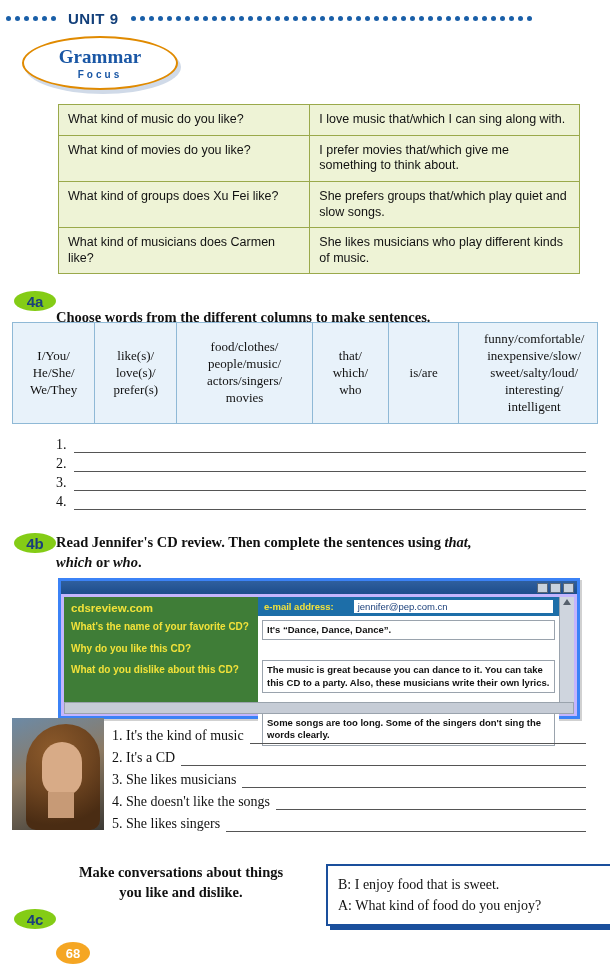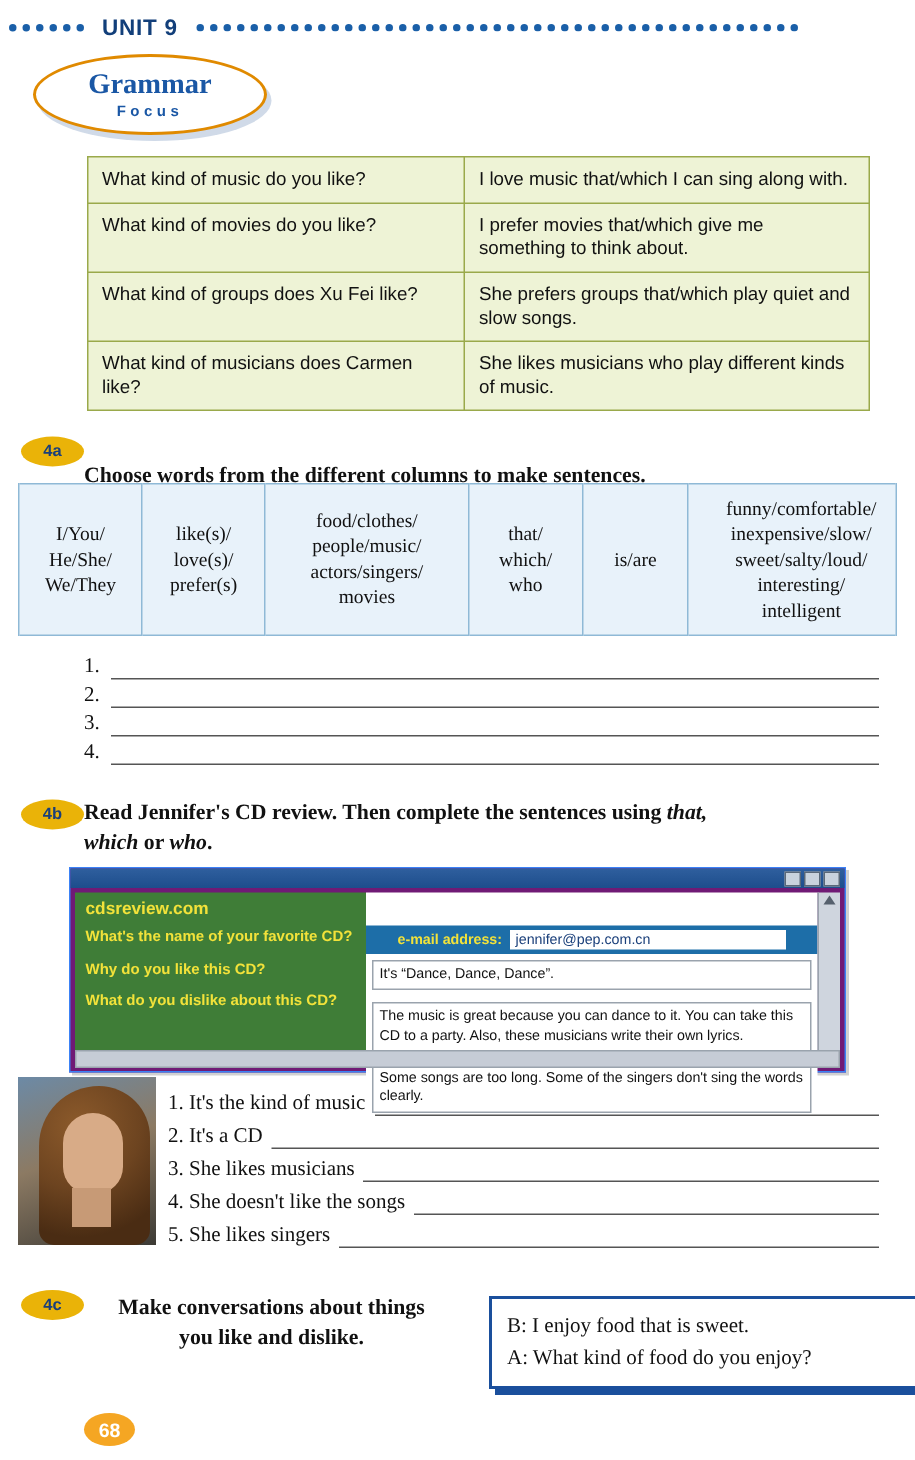--- a/index.html
+++ b/index.html
@@ -109,25 +109,25 @@
   }
   .grammar-table td.q { width: 250px; }
   .grammar-table td.a { width: 270px; }
 
   
   .task-num {
     position: absolute;
     width: 42px;
     height: 20px;
     border-radius: 50%;
-    background: #eab308;
+    background: #84cc16;
     color: #1a3f7a;
     font-family: "Liberation Sans", sans-serif;
     font-weight: bold;
-    font-size: 11px;
+    font-size: 15px;
     display: flex;
     align-items: center;
     justify-content: center;
   }
   .task-heading {
     position: absolute;
     font-family: "Liberation Serif", serif;
     font-weight: bold;
     font-size: 14.5px;
     color: #111;
@@ -177,26 +177,26 @@
   }
   .blank-row .line {
     flex: 1;
     border-bottom: 1px solid #555;
     height: 14px;
   }
 
   
   .browser {
     position: absolute;
-    left: 46px;
+    left: 58px;
     top: 578px;
     width: 516px;
     height: 135px;
-    background: #701a75;
-    border: 1px solid #3b82f6;
+    background: #c4b5fd;
+    border: 3px solid #3b82f6;
     box-shadow: 2px 2px 0 rgba(0,0,0,0.18);
   }
   .browser-titlebar {
     height: 13px;
     background: linear-gradient(#2f5f9e, #1d4d8c);
     display: flex;
     align-items: center;
     justify-content: flex-end;
     padding-right: 3px;
     gap: 2px;
@@ -236,48 +236,48 @@
     margin-bottom: 9px;
   }
   .browser-right {
     flex: 1;
     background: #ffffff;
     display: flex;
     flex-direction: column;
   }
   .email-bar {
     background: #1d6ea8;
-    padding: 3px 21px;
-    display: flex;
-    align-items: center;
-    gap: 5px;
-    margin-top: 22px;
+    padding: 3px 6px;
+    display: flex;
+    align-items: center;
+    gap: 20px;
   }
   .email-label {
     font-family: "Liberation Sans", sans-serif;
     font-weight: bold;
     font-size: 9.5px;
     color: #f2e23a;
     white-space: nowrap;
   }
   .email-value {
     background: #ffffff;
     color: #1a3f7a;
     font-family: "Liberation Sans", sans-serif;
     font-size: 9.5px;
     padding: 1px 4px;
     flex: 1;
   }
   .answers {
     padding: 4px 4px 0 4px;
     display: flex;
     flex-direction: column;
-    gap: 8px;
+    gap: 20px;
     background: #ffffff;
     flex: 1;
+    font-weight: bold;
   }
   .answer-box {
     border: 1px solid #9aa3ad;
     background: #ffffff;
     font-family: "Liberation Sans", sans-serif;
     font-size: 9.5px;
     line-height: 1.3;
     padding: 3px 4px;
     color: #111;
   }
@@ -586,21 +586,21 @@
   <div class="sent-row">
     <span class="txt">4. She doesn't like the songs</span>
     <span class="rule"></span>
   </div>
   <div class="sent-row">
     <span class="txt">5. She likes singers</span>
     <span class="rule"></span>
   </div>
 </div>
 
-<div class="task-num" style="left:14px; top:860px;">4c</div>
+<div class="task-num" style="left:14px; top:909px;">4c</div>
 <div class="task-heading" style="left:56px; top:863px; width:250px;text-align:center;">
   <span>Make conversations about things</span><br>
   <span>you like and dislike.</span>
 </div>
 
 <div class="convo-box">
   <div>B: I enjoy food that is sweet.</div>
   <div>A: What kind of food do you enjoy?</div>
 </div>
 

